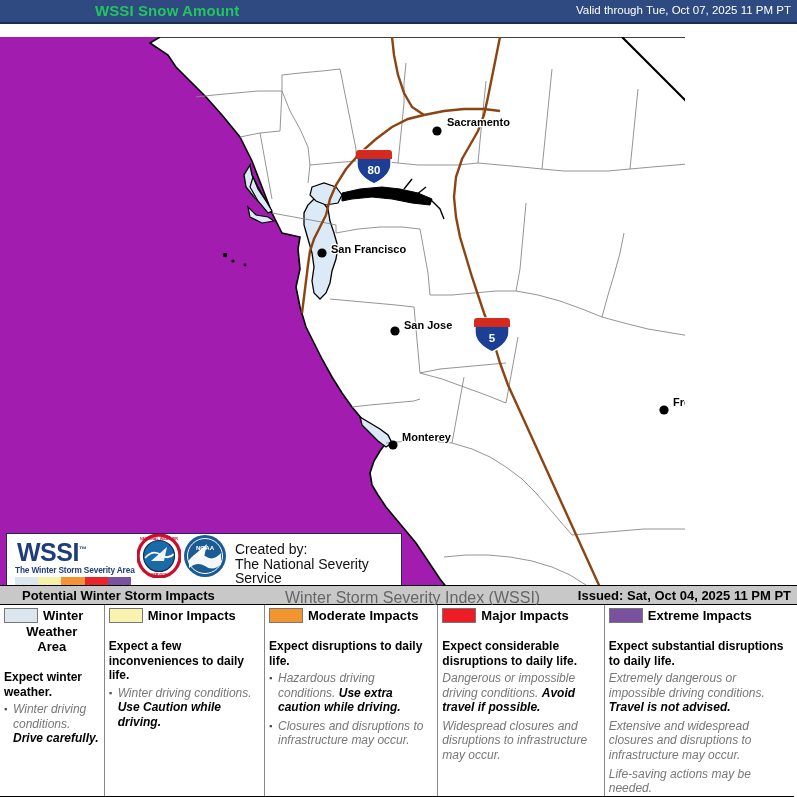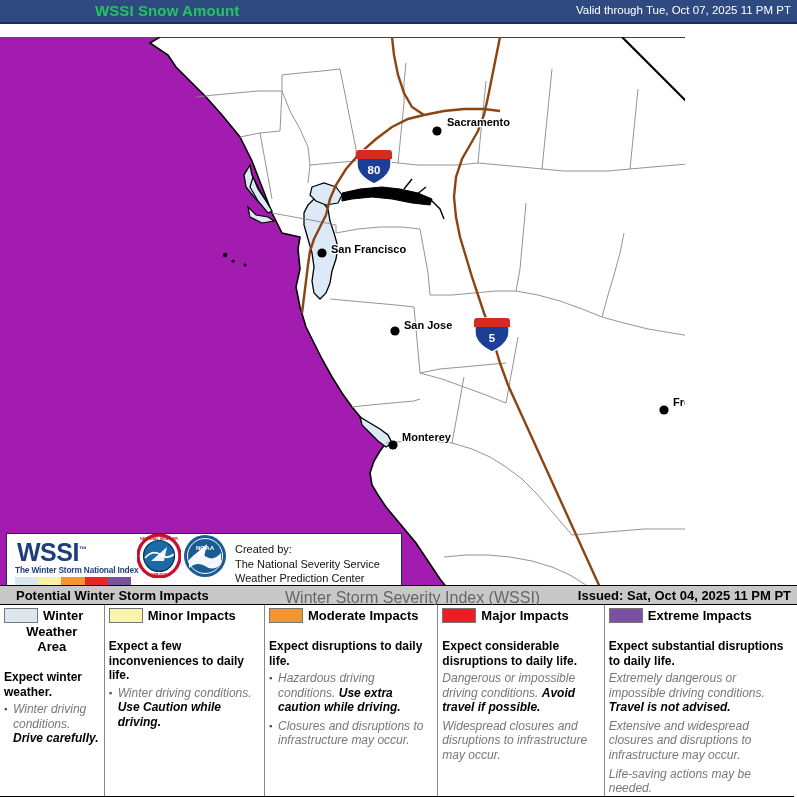--- a/index.html
+++ b/index.html
@@ -30,28 +30,28 @@
        background:#fff;border:1.6px solid #1b2e52;box-sizing:border-box;}
   .wssi-word{position:absolute;left:10px;top:4px;font-size:25px;
        font-weight:bold;color:#1f3d7a;letter-spacing:-0.5px;
        font-family:"Liberation Sans",sans-serif;}
   .wssi-tm{font-size:8px;vertical-align:super;}
   .wssi-sub{position:absolute;left:8px;top:31px;font-size:8.3px;
        font-weight:bold;color:#1f3d7a;letter-spacing:-0.15px;}
   .wssi-bar{position:absolute;left:8px;top:43px;width:116px;height:8px;display:flex;}
   .wssi-bar i{flex:1;display:block;}
   .seal{position:absolute;top:8px;}
-  .created{position:absolute;left:228px;top:8px;font-size:11px;
+  .created{position:absolute;left:228px;top:8px;font-size:14px;
        color:#111;line-height:14.5px;}
 
   
   .subbar{position:absolute;left:0;top:585px;width:797px;height:20px;
        background:#c8c8c8;border-top:1.5px solid #000;border-bottom:1.5px solid #000;
        box-sizing:border-box;}
-  .sb-left{position:absolute;left:16px;top:2px;font-size:13px;font-weight:bold;color:#000;text-align:center;}
+  .sb-left{position:absolute;left:22px;top:2px;font-size:13px;font-weight:bold;color:#000;text-align:center;}
   .sb-mid{position:absolute;left:285px;top:3px;font-size:16px;color:#666;}
   .sb-right{position:absolute;right:6px;top:2px;font-size:13px;font-weight:bold;color:#000;}
 
   
   .impacts{position:absolute;left:0;top:605px;width:794px;height:192px;
        display:flex;background:#fff;
        border-bottom:1.5px solid #000;box-sizing:border-box;}
   .col{position:relative;box-sizing:border-box;padding:2px 4px 0 4px;
        border-right:1.2px solid #888;}
   .col:last-child{border-right:none;}
@@ -180,21 +180,21 @@
       </g>
       <g>
         <path fill="#1b3f94" stroke="#fff" stroke-width="1.4" d="M479,281 h26 a4,4 0 0 1 4,4 v10 c0,10 -9,16 -17,20 c-8,-4 -17,-10 -17,-20 v-10 a4,4 0 0 1 4,-4 z"></path>
         <path fill="#d52b1e" d="M477,281 h30 a3,3 0 0 1 3,3 v6 h-36 v-6 a3,3 0 0 1 3,-3 z"></path>
         <text x="492" y="305" text-anchor="middle" font-size="11.5" font-weight="bold" fill="#fff" font-family="Liberation Sans, sans-serif">5</text>
       </g>
     </svg>
 
     <div class="logobox">
       <div class="wssi-word"><span>WSSI</span><span class="wssi-tm">™</span></div>
-      <div class="wssi-sub">The Winter Storm National Index</div>
+      <div class="wssi-sub">The Winter Storm Severity Area</div>
       <div class="wssi-bar">
         <i style="background:#dce6ef"></i>
         <i style="background:#f6f0a8"></i>
         <i style="background:#f29434"></i>
         <i style="background:#e8252a"></i>
         <i style="background:#7a519e"></i>
       </div>
 
       <svg class="seal" style="left:130px" width="44" height="44" viewBox="0 0 44 44">
         <circle cx="22" cy="22" r="21" fill="#fff" stroke="#c8102e" stroke-width="3.4"></circle>

